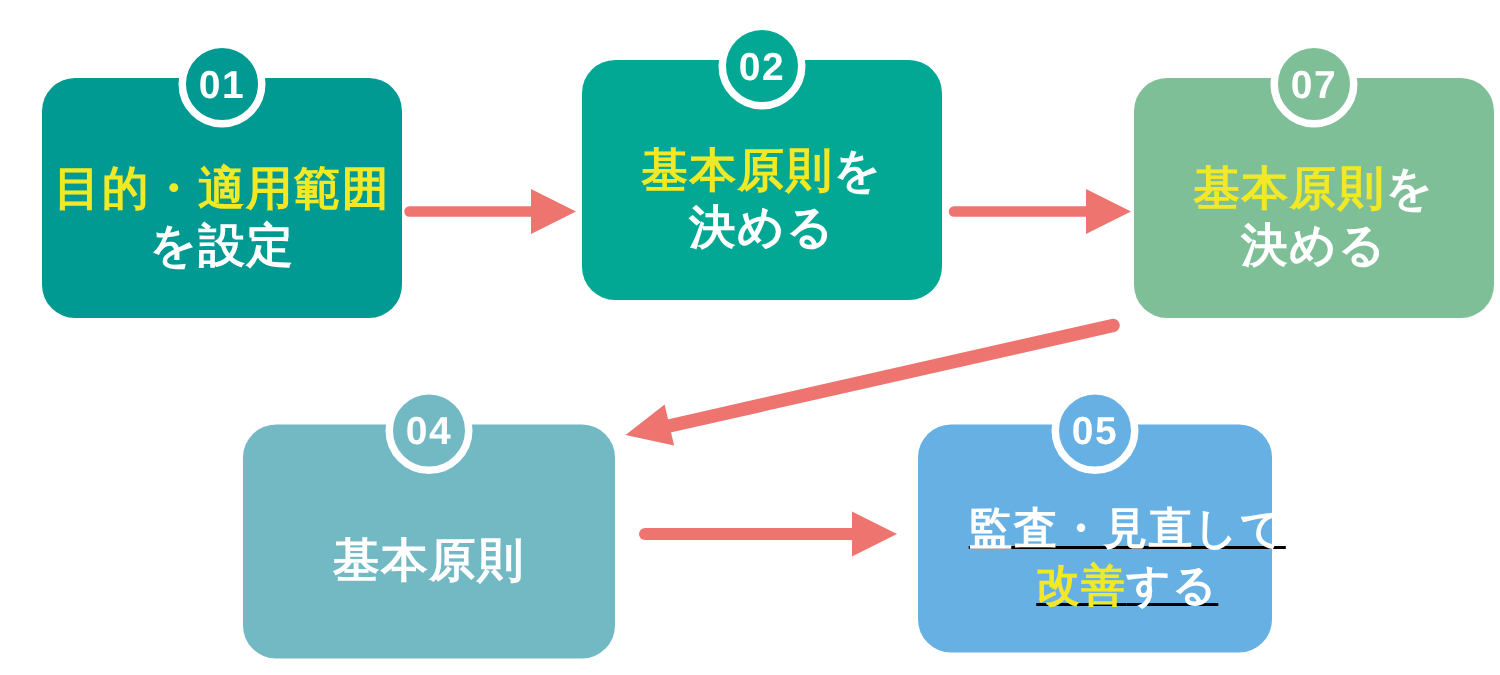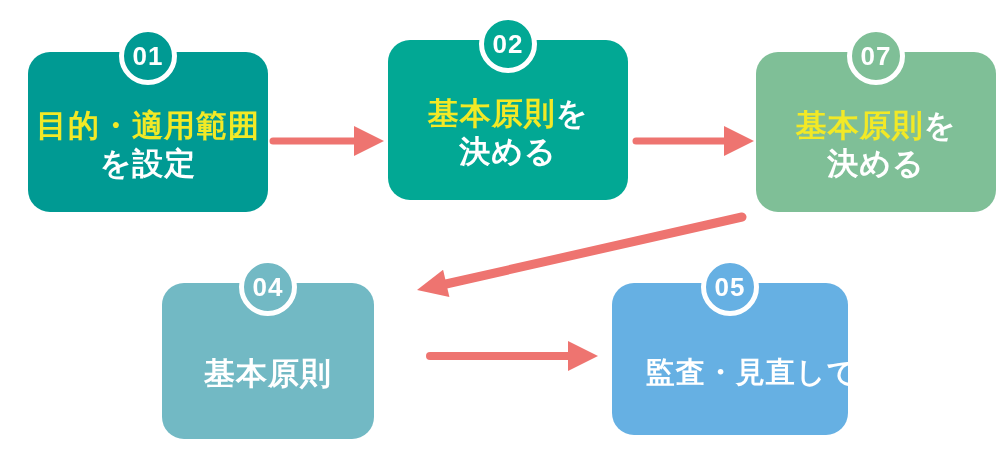--- a/index.html
+++ b/index.html
@@ -22,22 +22,22 @@
   .arrows polygon{fill:currentColor;}
   .step{
     position:absolute;
     background:var(--c,#009a93);
     border-radius:22px;
     display:flex;flex-direction:column;align-items:center;justify-content:center;
   }
   .step.s1{left:28px;  top:52px;  width:240px;height:160px;}
   .step.s2{left:388px; top:40px;  width:240px;height:160px;}
   .step.s3{left:756px; top:52px;  width:240px;height:160px;}
-  .step.s4{left:162px; top:283px; width:212px;height:156px;}
-  .step.s5{left:612px; top:283px; width:236px;height:152px;}
+  .step.s4{left:162px; top:283px; width:248px;height:156px;}
+  .step.s5{left:612px; top:283px; width:236px;height:152px;text-decoration:underline;}
   .badge{
     position:absolute;
     top:-25px;left:50%;
     width:58px;height:58px;
     margin-left:-29px;
     box-sizing:border-box;
     background:var(--c,#009a93);
     border:5px solid var(--ring,#ffffff);
     border-radius:50%;
     display:flex;align-items:center;justify-content:center;
@@ -120,16 +120,17 @@
       <div><span class="em"></span><span>基本原則</span></div>
     </div>
   </div>
 
   <div class="step s5" style="--c: #66b0e3;">
     <div class="badge">
       <span>05</span>
     </div>
     <div class="label">
       <div><span class="em"></span><span>監査・見直しで</span></div>
+      <div><span class="em">改善</span><span>する</span></div>
     </div>
   </div>
 
 </div>
 
 </body></html>

